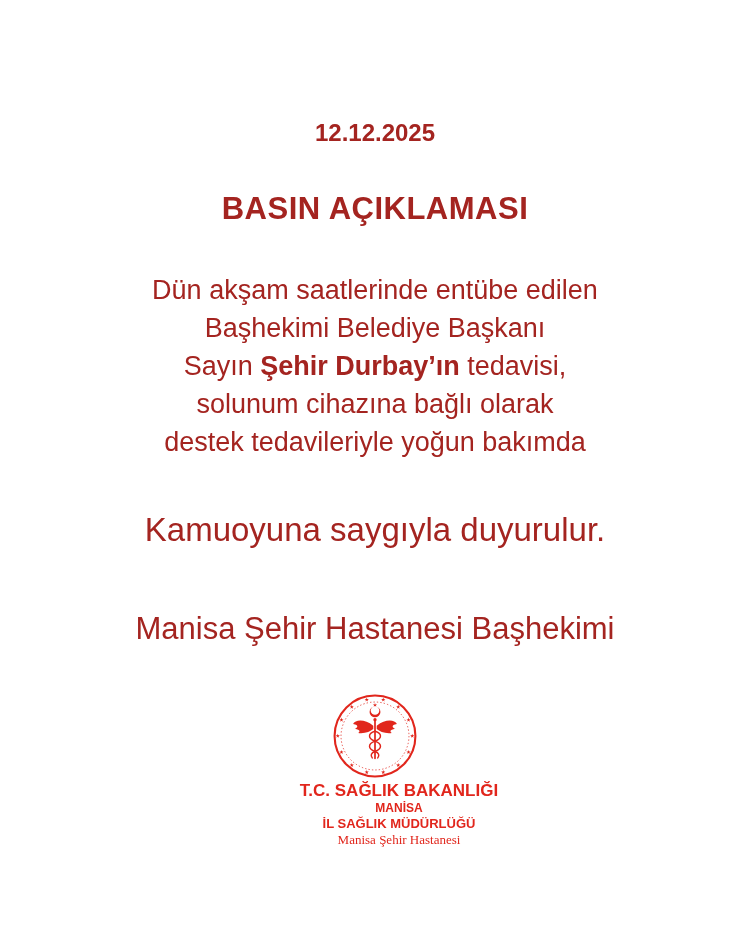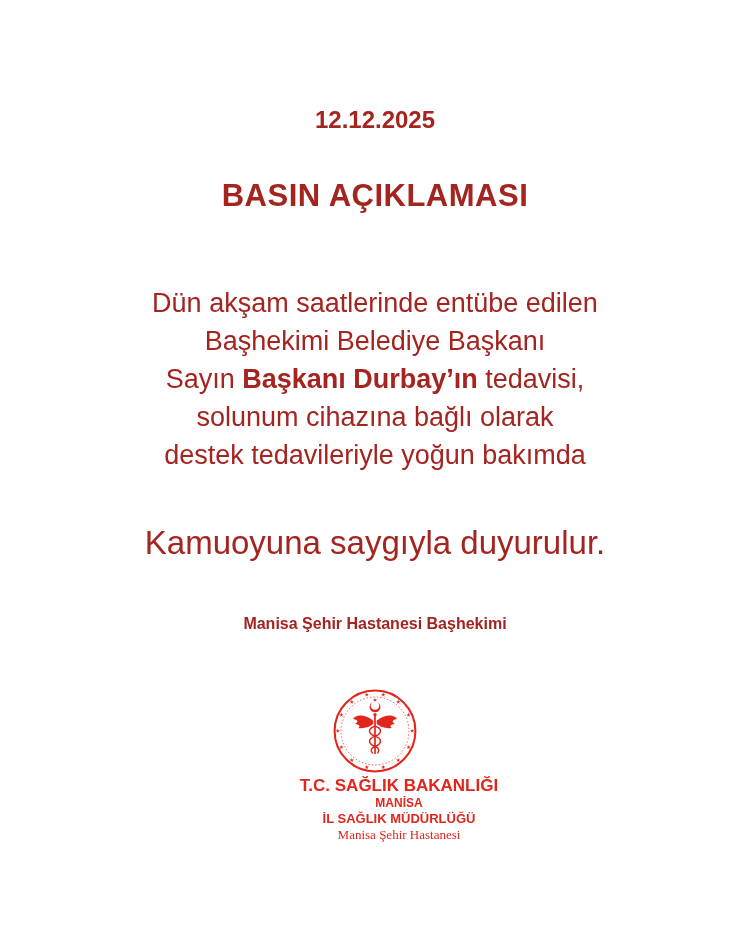--- a/index.html
+++ b/index.html
@@ -7,51 +7,51 @@
     position: relative;
     width: 750px;
     height: 937px;
     background: var(--bg, #ffffff);
     font-family: "Liberation Sans", "DejaVu Sans", sans-serif;
     color: var(--text, #a42420);
     overflow: hidden;
   }
   .centered { text-align: center; }
   .date {
-    margin: 0;
+    margin: 13px;
     padding-top: 106px;
     font-size: 24px;
     line-height: 28px;
     font-weight: 700;
   }
   .title {
     margin: 44px 0 16px 0;
     font-size: 31px;
     line-height: 36px;
     font-weight: 700;
     letter-spacing: 0.5px;
   }
   .body-par {
-    margin: 70px 0 0 0;
+    margin: 44px 0 0 0;
     font-size: 27px;
     line-height: 38px;
     font-weight: 400;
   }
   .body-par .bold { font-weight: 700; }
   .closing {
     margin: 50px 0 0 0;
     font-size: 33px;
     line-height: 38px;
     font-weight: 400;
   }
   .signature {
-    margin: 46px 0 0 0;
-    font-size: 16px;
+    margin: 64px 0 0 0;
+    font-size: 31px;
     line-height: 32px;
-    font-weight: 700;
+    font-weight: 400;
   }
   .emblem-wrap {
     margin: 48px auto 0 auto;
     width: 86px;
     height: 86px;
   }
   .emblem-wrap svg { display: block; width: 86px; height: 86px; }
   .footer {
     margin: 2px 0 0 0;
     color: var(--emblem, #e1261c);
@@ -67,21 +67,21 @@
 
 <div class="page" style="--text: #a42420; --emblem: #e1261c; --bg: #ffffff;">
 
   <div class="date centered">12.12.2025</div>
 
   <div class="title centered">BASIN AÇIKLAMASI</div>
 
   <div class="body-par centered">
     <span>Dün akşam saatlerinde entübe edilen</span><br>
     <span>Başhekimi Belediye Başkanı</span><br>
-    <span><span>Sayın </span><span class="bold">Başkanı Durbay’ın</span><span> tedavisi,</span></span><br>
+    <span><span>Sayın </span><span class="bold">Şehir Durbay’ın</span><span> tedavisi,</span></span><br>
     <span>solunum cihazına bağlı olarak</span><br>
     <span>destek tedavileriyle yoğun bakımda</span><br>
   </div>
 
   <div class="closing centered">Kamuoyuna saygıyla duyurulur.</div>
 
   <div class="signature centered">
     <span>Manisa Şehir Hastanesi Başhekimi</span><br>
   </div>
 

